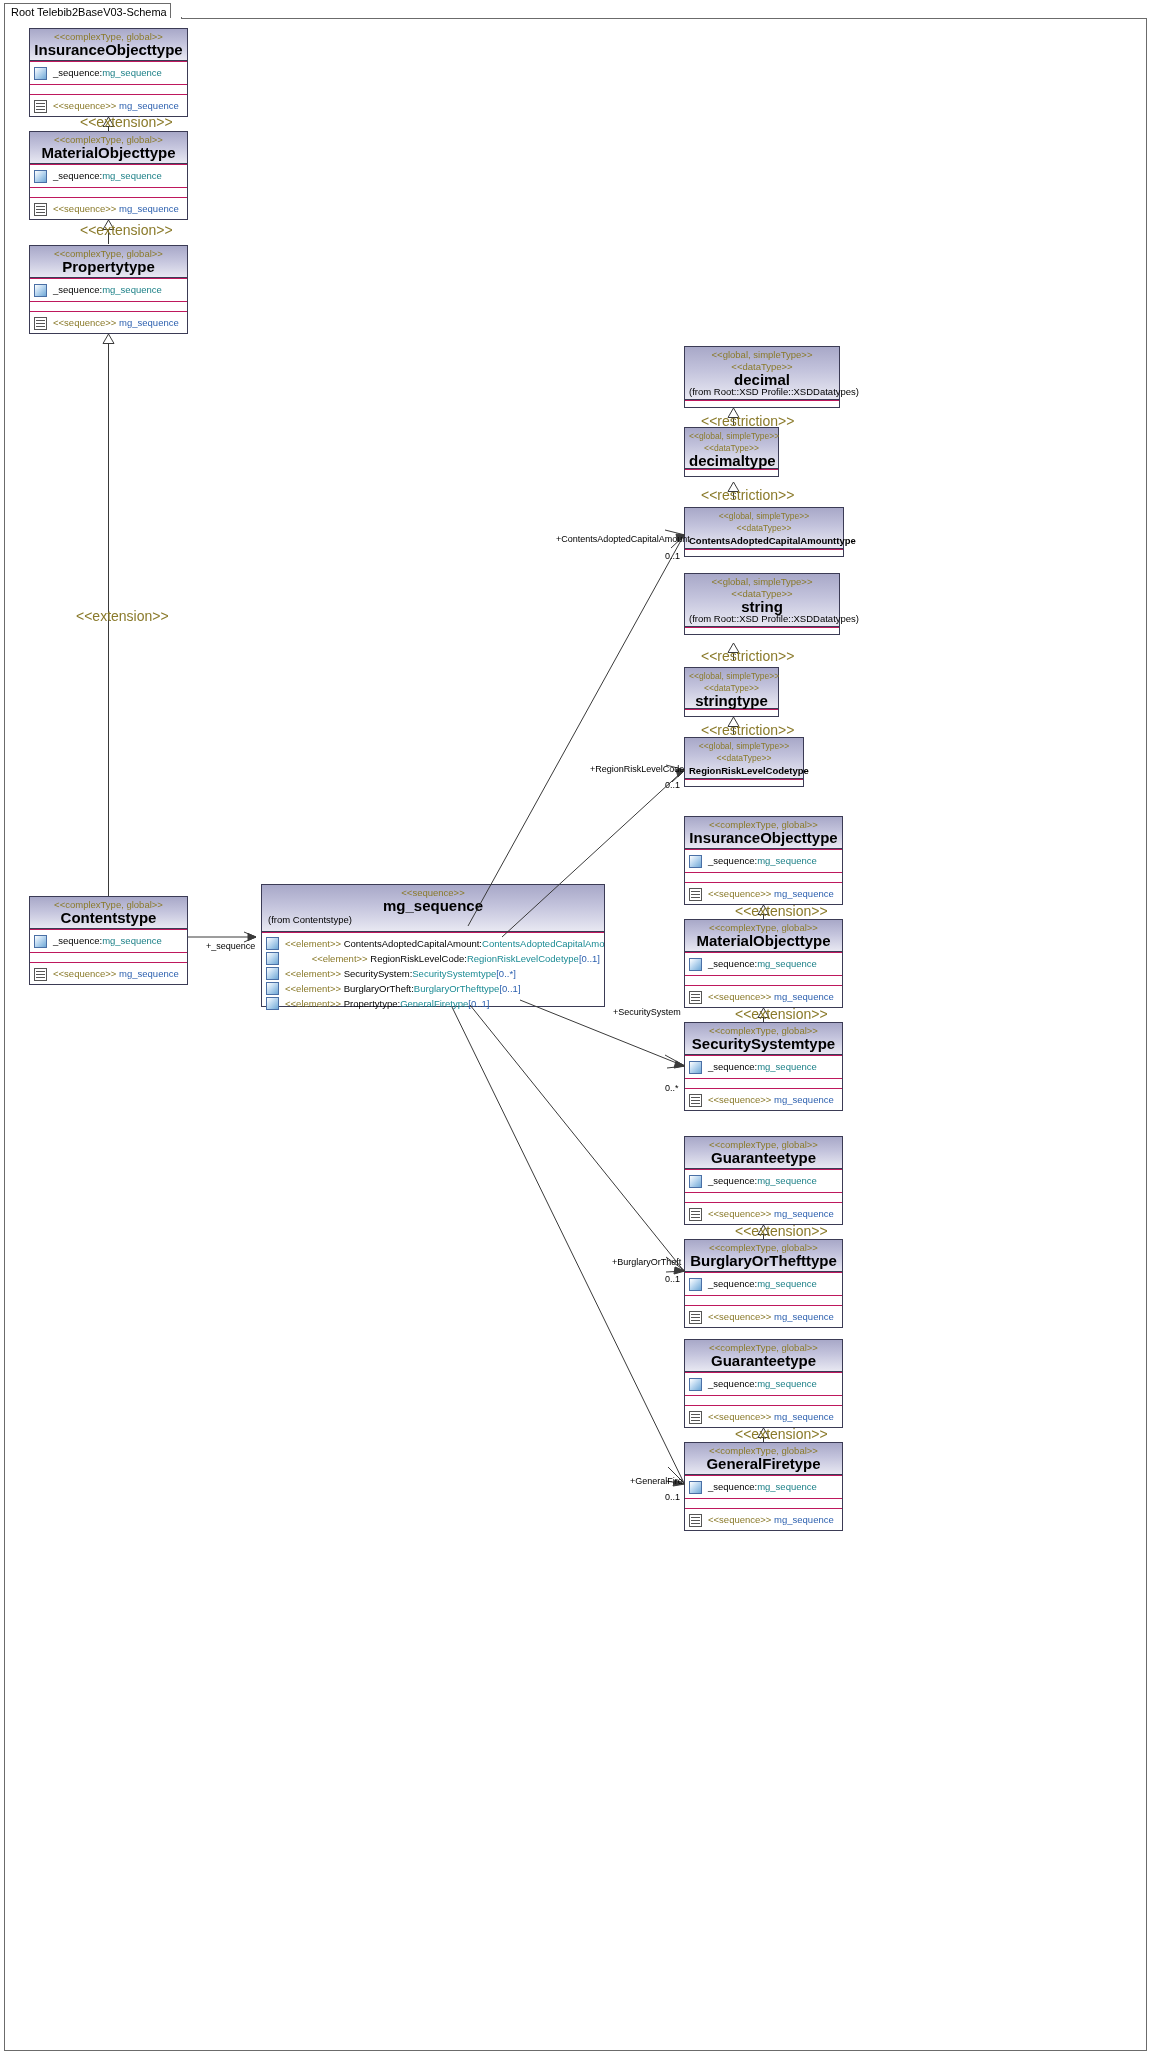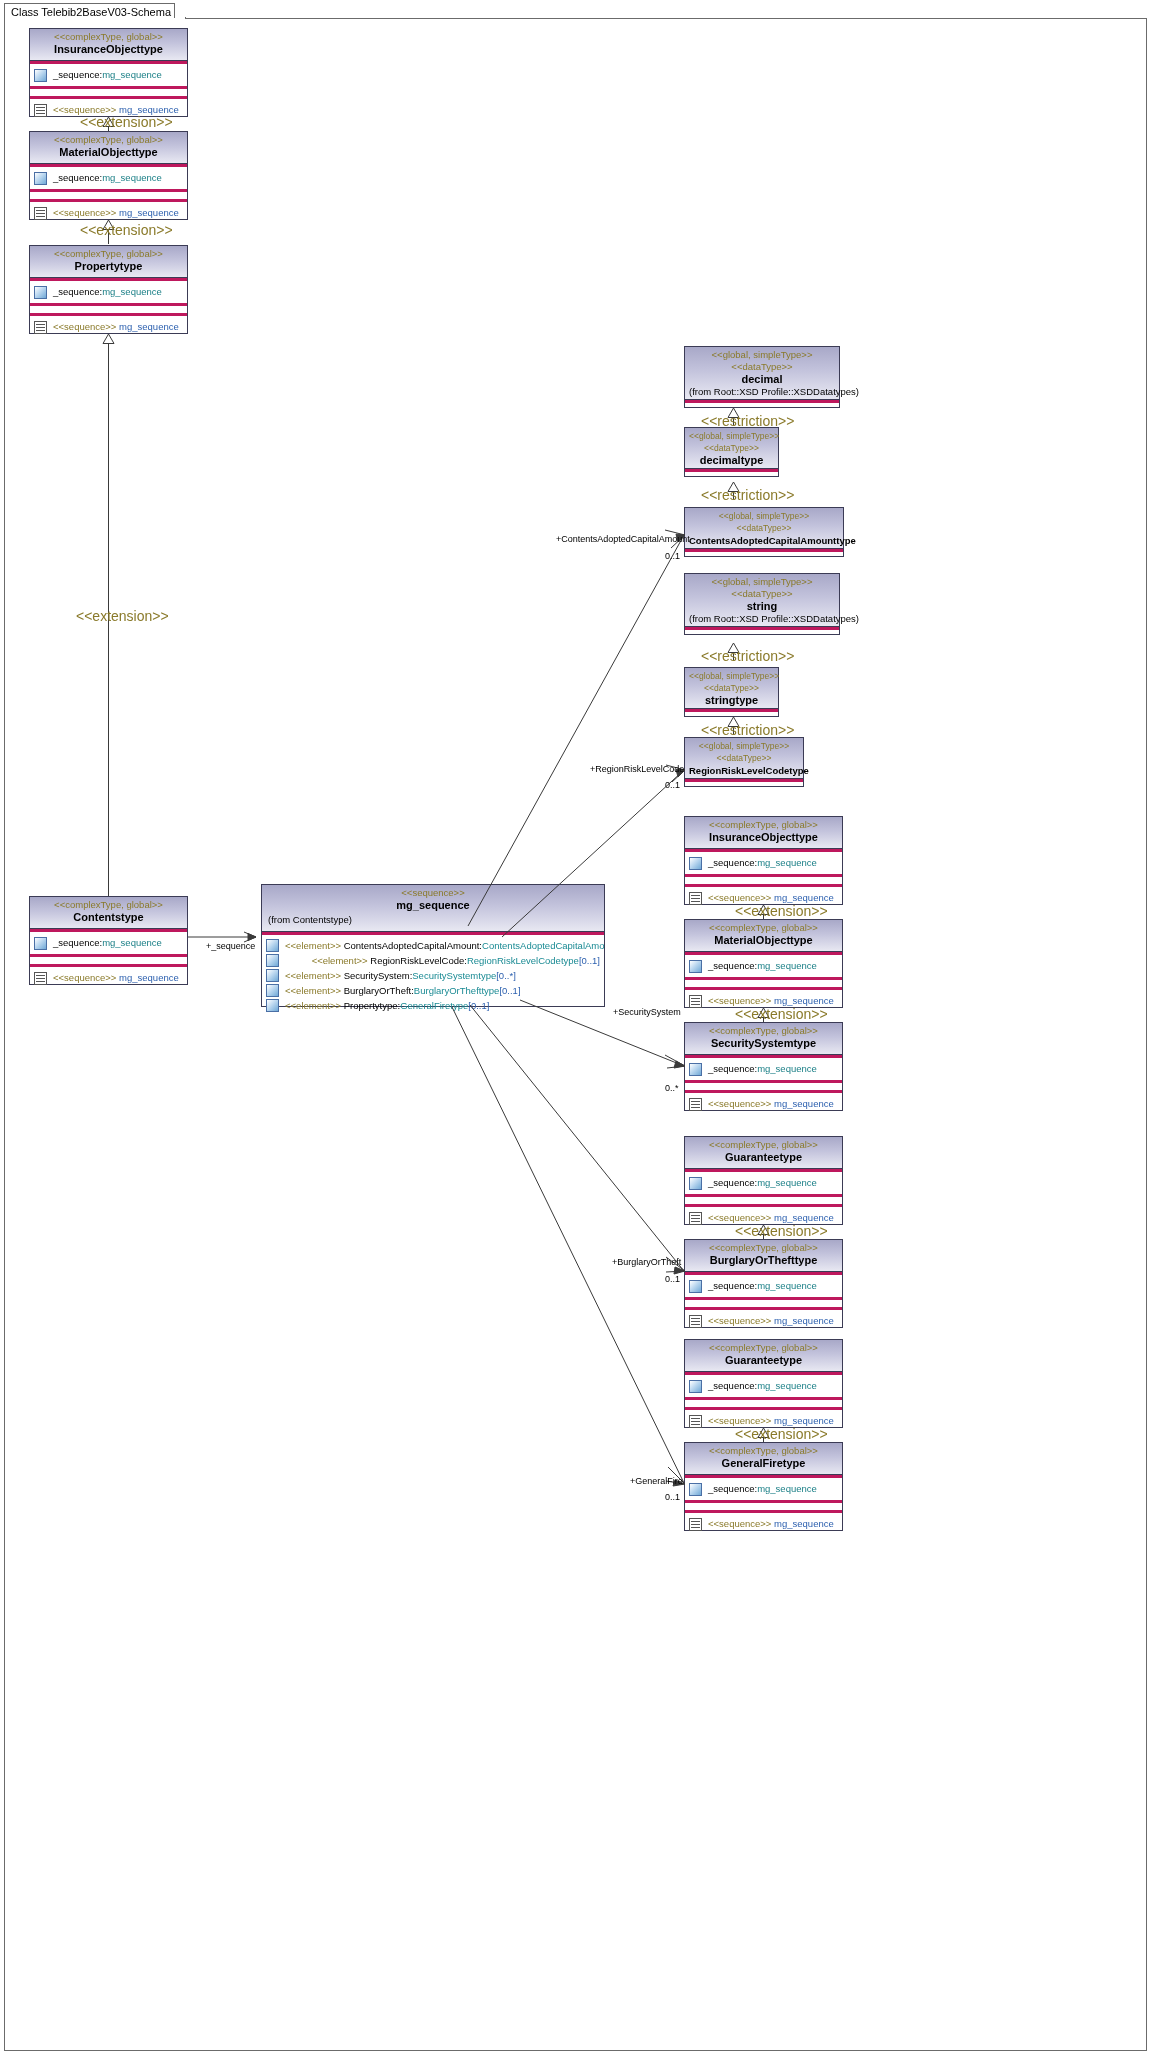--- a/index.html
+++ b/index.html
@@ -12,24 +12,24 @@
     font-size:11px;color:#000;padding:2px 14px 2px 6px;box-sizing:border-box;
     white-space:nowrap;border-bottom:none;}
   .title-tab:after{content:"";position:absolute;right:-1px;top:-1px;width:11px;height:100%;
     background:linear-gradient(to bottom left,#ffffff 50%,transparent 50%);border-left:1px solid #6b6b6b;}
 
   
   .node{position:absolute;box-sizing:border-box;border:1px solid #3b3b55;background:#ffffff;}
   .node .hdr{background:linear-gradient(to bottom,#a8a8c8 0%,#c3c3dc 45%,#e8e8f2 100%);
     border-bottom:1px solid #3b3b55;padding:2px 4px 17px;text-align:center;box-sizing:border-box;}
   .stereo{font-size:9.5px;color:#8a7a2a;line-height:12px;white-space:nowrap;}
-  .nm{font-size:11px;font-weight:bold;color:#000;line-height:13px;white-space:nowrap;}
+  .nm{font-size:15px;font-weight:bold;color:#000;line-height:13px;white-space:nowrap;}
   .fromline{font-size:9.5px;color:#000;line-height:12px;white-space:nowrap;text-align:center;}
   .hdr .fromline{text-align:left;padding-left:4px;}
-  .cmp{border-top:3px solid #be185d;box-sizing:border-box;}
+  .cmp{border-top:1px solid #be185d;box-sizing:border-box;}
   .row{display:flex;align-items:center;gap:6px;padding:2px 4px;height:22px;box-sizing:border-box;
        font-size:9.5px;color:#000;white-space:nowrap;overflow:hidden;}
   .row.tiny{height:19px;}
   .emptyrow{height:10px;box-sizing:border-box;}
   .attrtxt{font-size:9.5px;line-height:12px;}
   .teal{color:#1a7f86;}
   .blue{color:#2b5fae;}
   .olive{color:#8a7a2a;}
   .nav{color:#1b8b94;}
 
@@ -54,21 +54,21 @@
 
   .lbl{position:absolute;font-size:14px;color:#8a7a2a;white-space:nowrap;background:transparent;}
   .lbl-blk{position:absolute;font-size:9px;color:#000;white-space:nowrap;}
 </style>
 </head>
 <body>
 
 <div id="canvas">
 
   <div class="title-tab" style="left:4px;top:3px;height:16px;z-index:5;">
-    <span>Class Telebib2BaseV03-Schema</span>
+    <span>Root Telebib2BaseV03-Schema</span>
   </div>
   <div class="frame" style="left:4px;top:18px;width:1143px;height:2033px;"></div>
 
   <div class="node" style="left:29px;top:28px;width:159px;height:89px;">
     <div class="hdr" style="height:32px;">
       <div class="stereo">&lt;&lt;complexType, global&gt;&gt;</div>
       <div class="nm">InsuranceObjecttype</div>
     </div>
     <div class="cmp">
       <div class="row">

